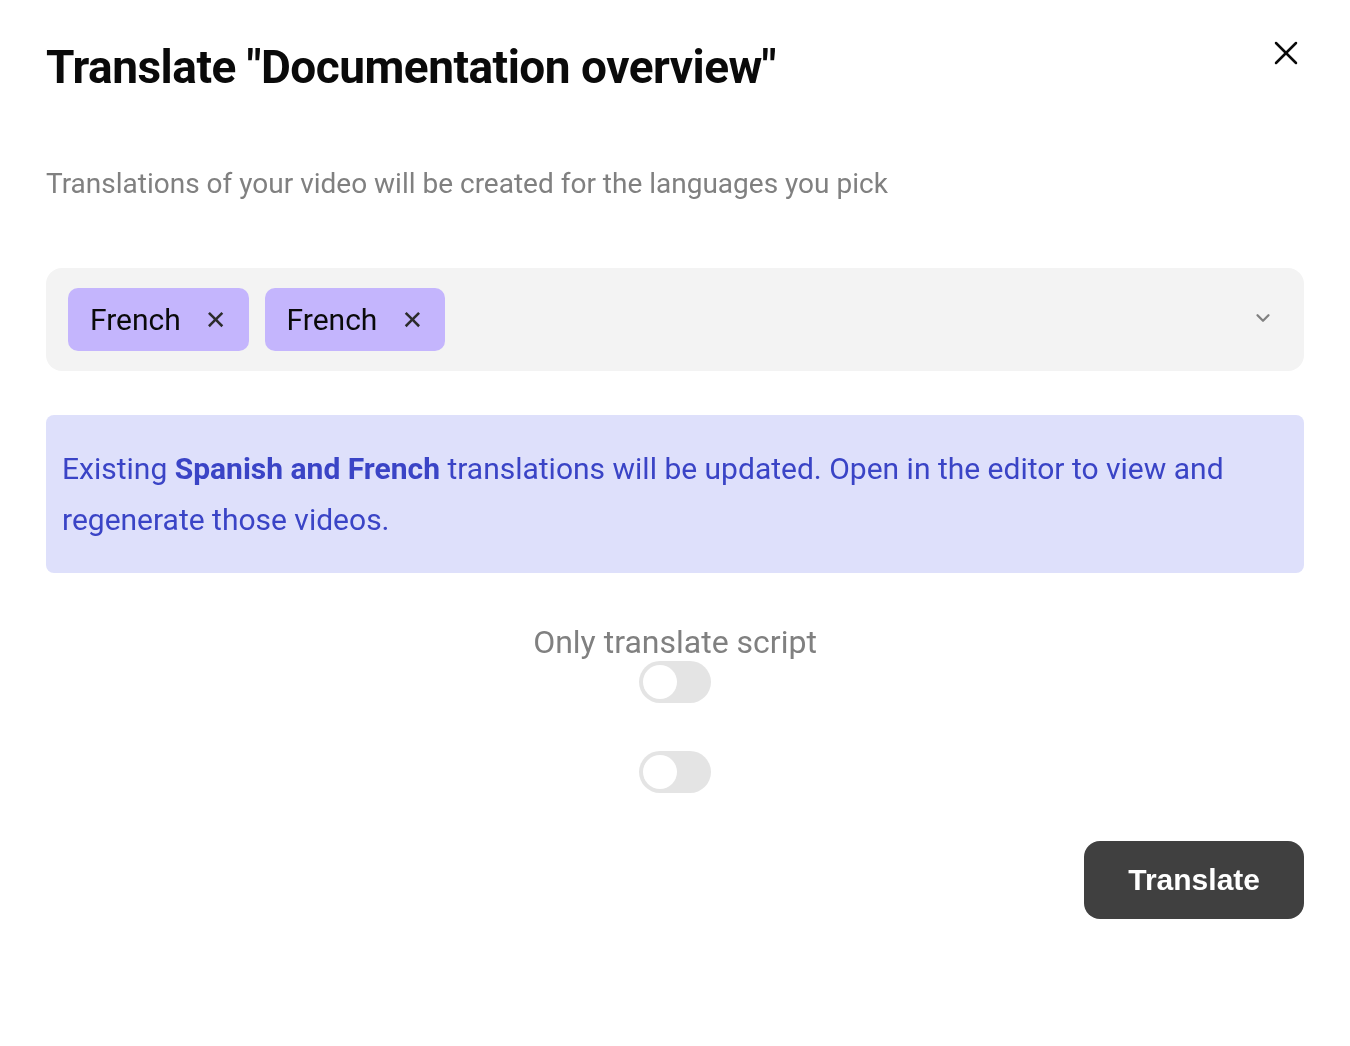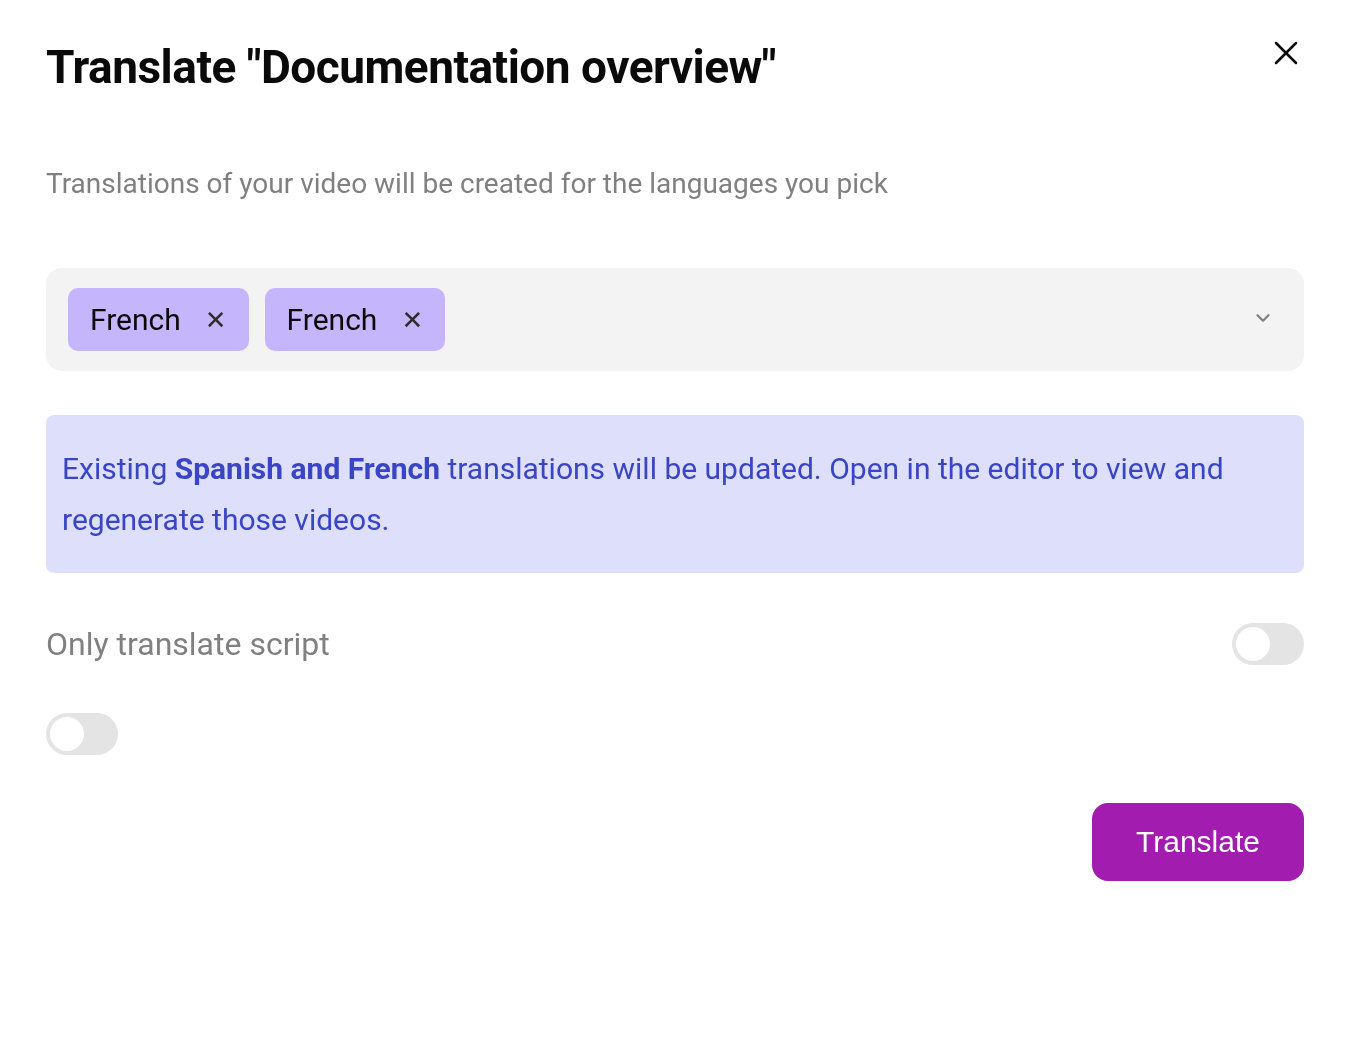--- a/index.html
+++ b/index.html
@@ -98,20 +98,21 @@
       color: #3a44c6;
     }
     .info-banner-text .bold {
       font-weight: 700;
     }
     .toggle-row {
       display: flex;
       align-items: center;
       justify-content: space-between;
       margin-bottom: 48px;
+      flex-direction: column;
     }
     .toggle-label {
       font-size: 32px;
       color: #808080;
     }
     .toggle {
       width: 72px;
       height: 42px;
       background: #e4e4e4;
       border-radius: 21px;
@@ -127,24 +128,24 @@
       height: 34px;
       background: #ffffff;
       border-radius: 50%;
     }
     .footer {
       display: flex;
       justify-content: flex-end;
       margin-top: 32px;
     }
     .translate-btn {
-      background: #a21caf;
+      background: #404040;
       color: #ffffff;
       font-size: 30px;
-      font-weight: 400;
+      font-weight: 700;
       padding: 22px 44px;
       border-radius: 16px;
       border: none;
       cursor: pointer;
     }
   </style>
 </head>
 <body>
 
 <button class="close-btn">

